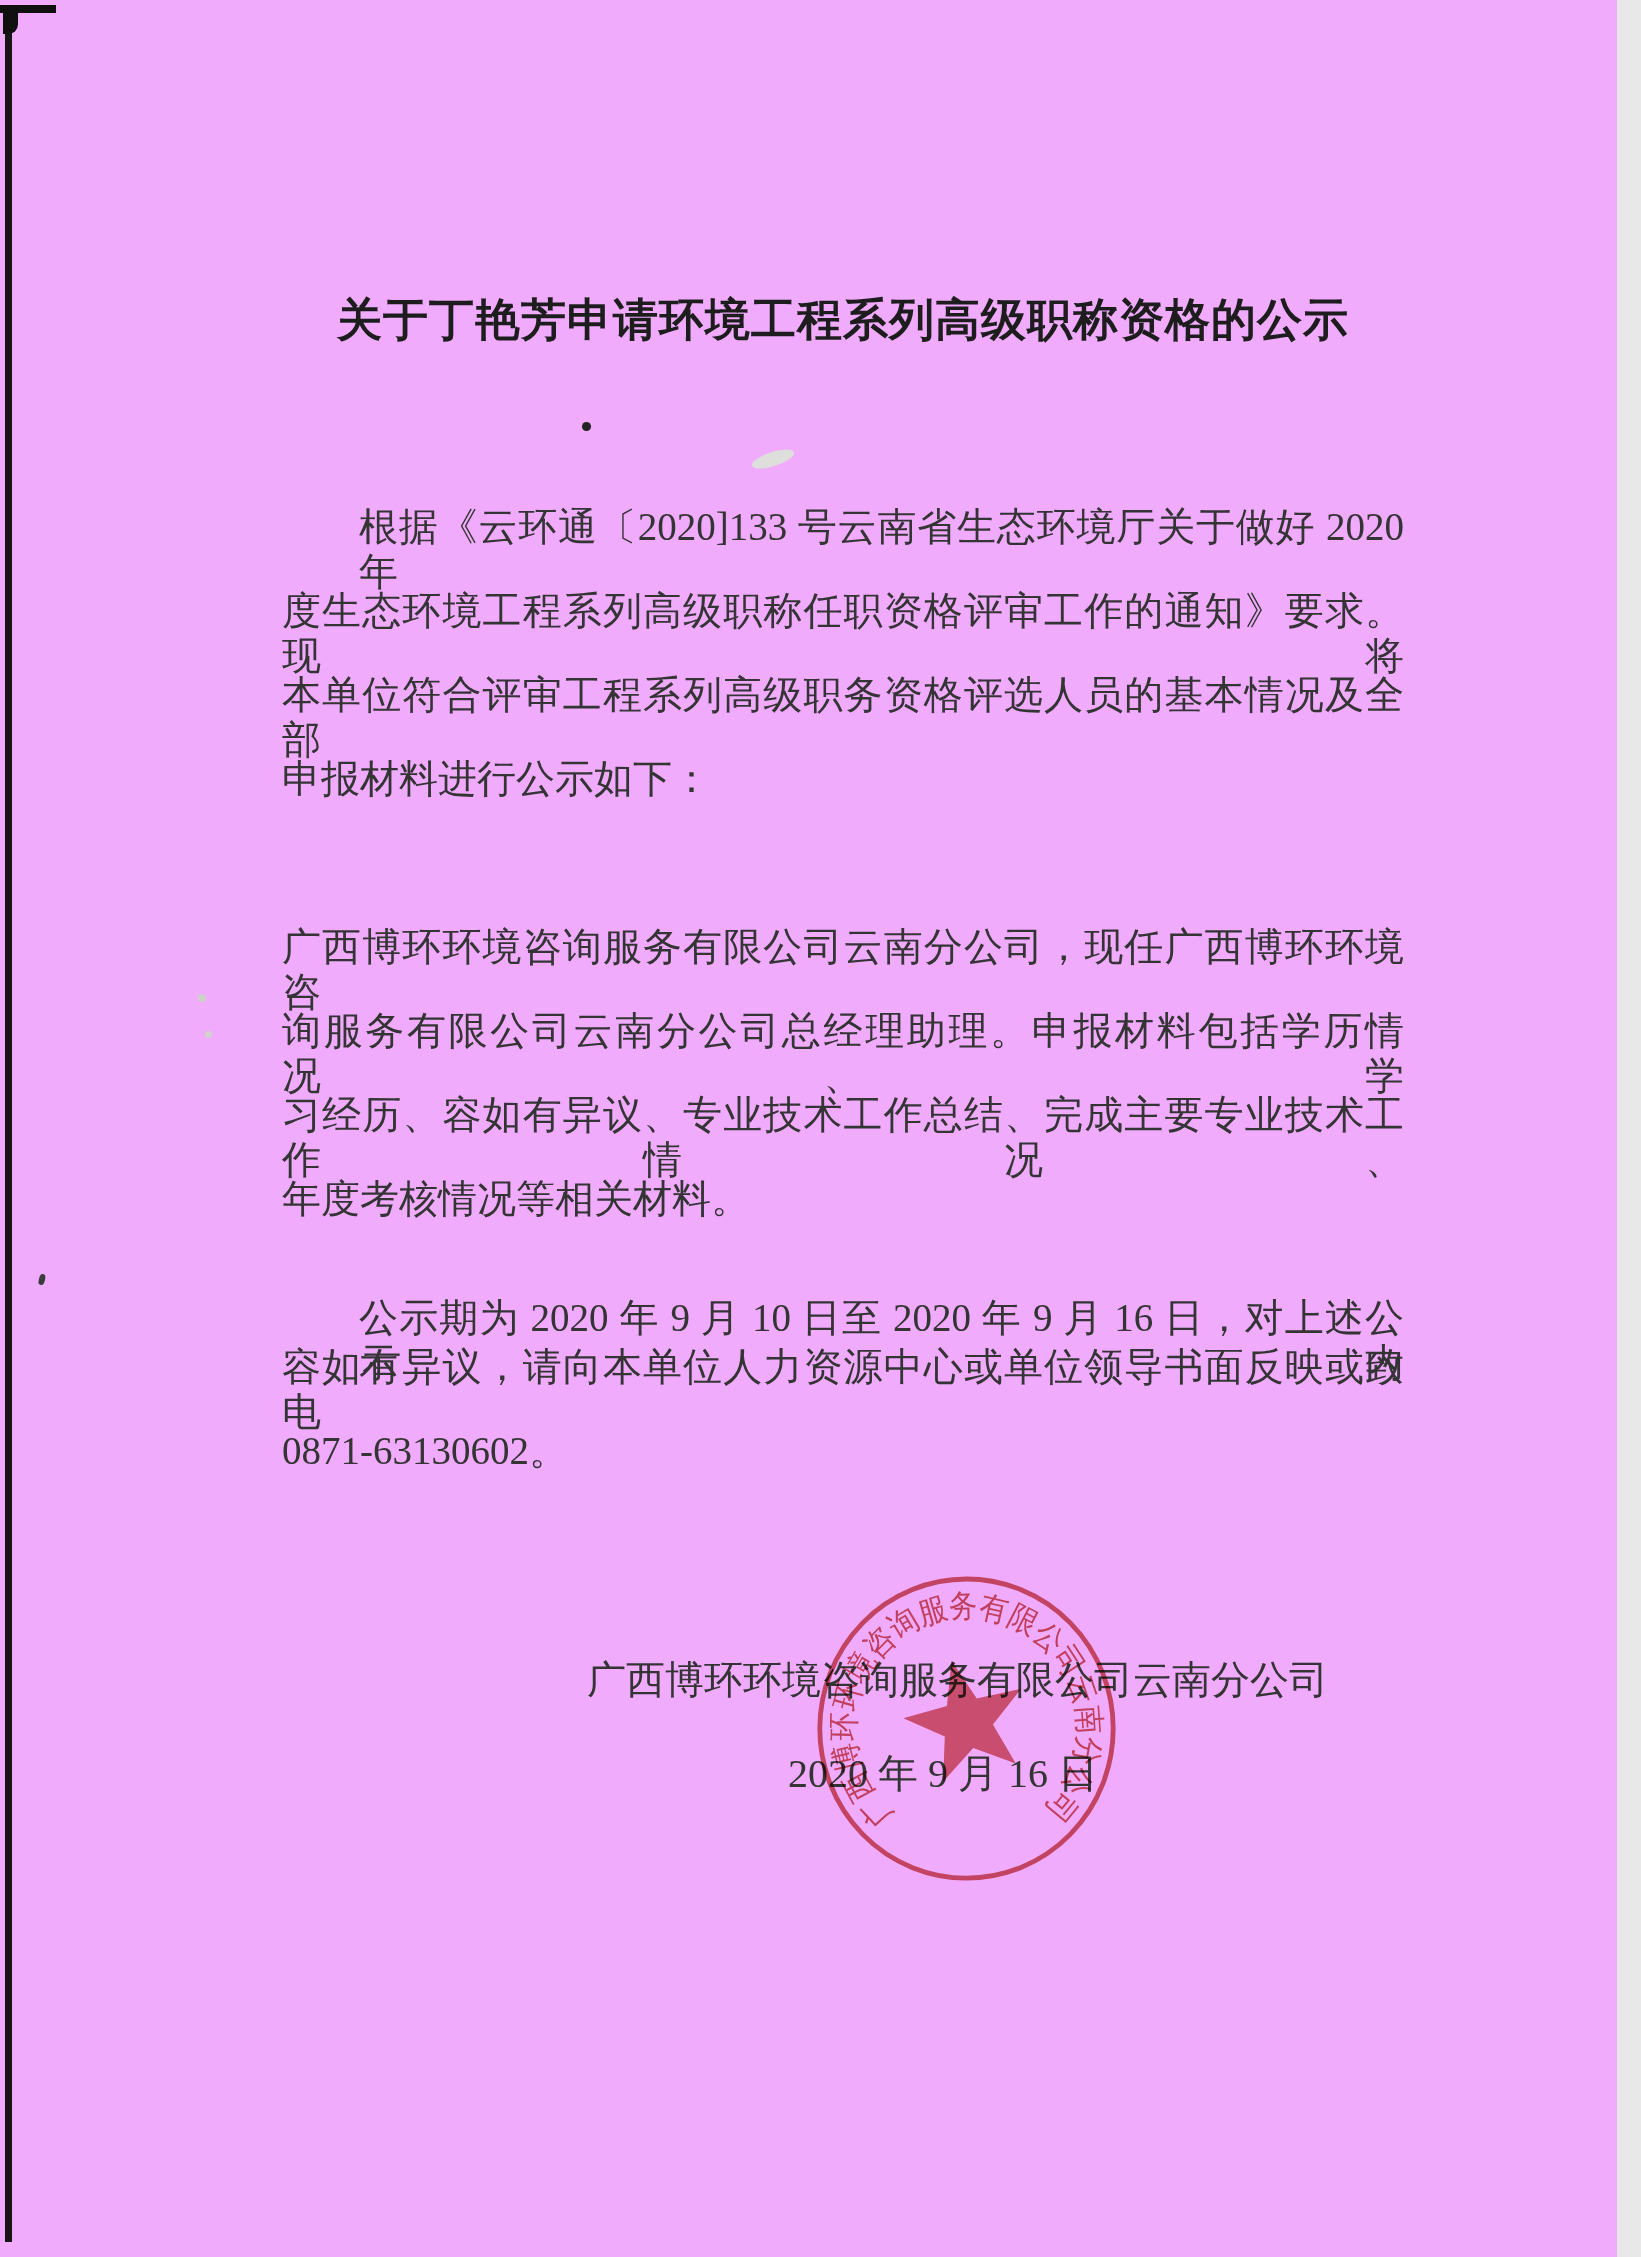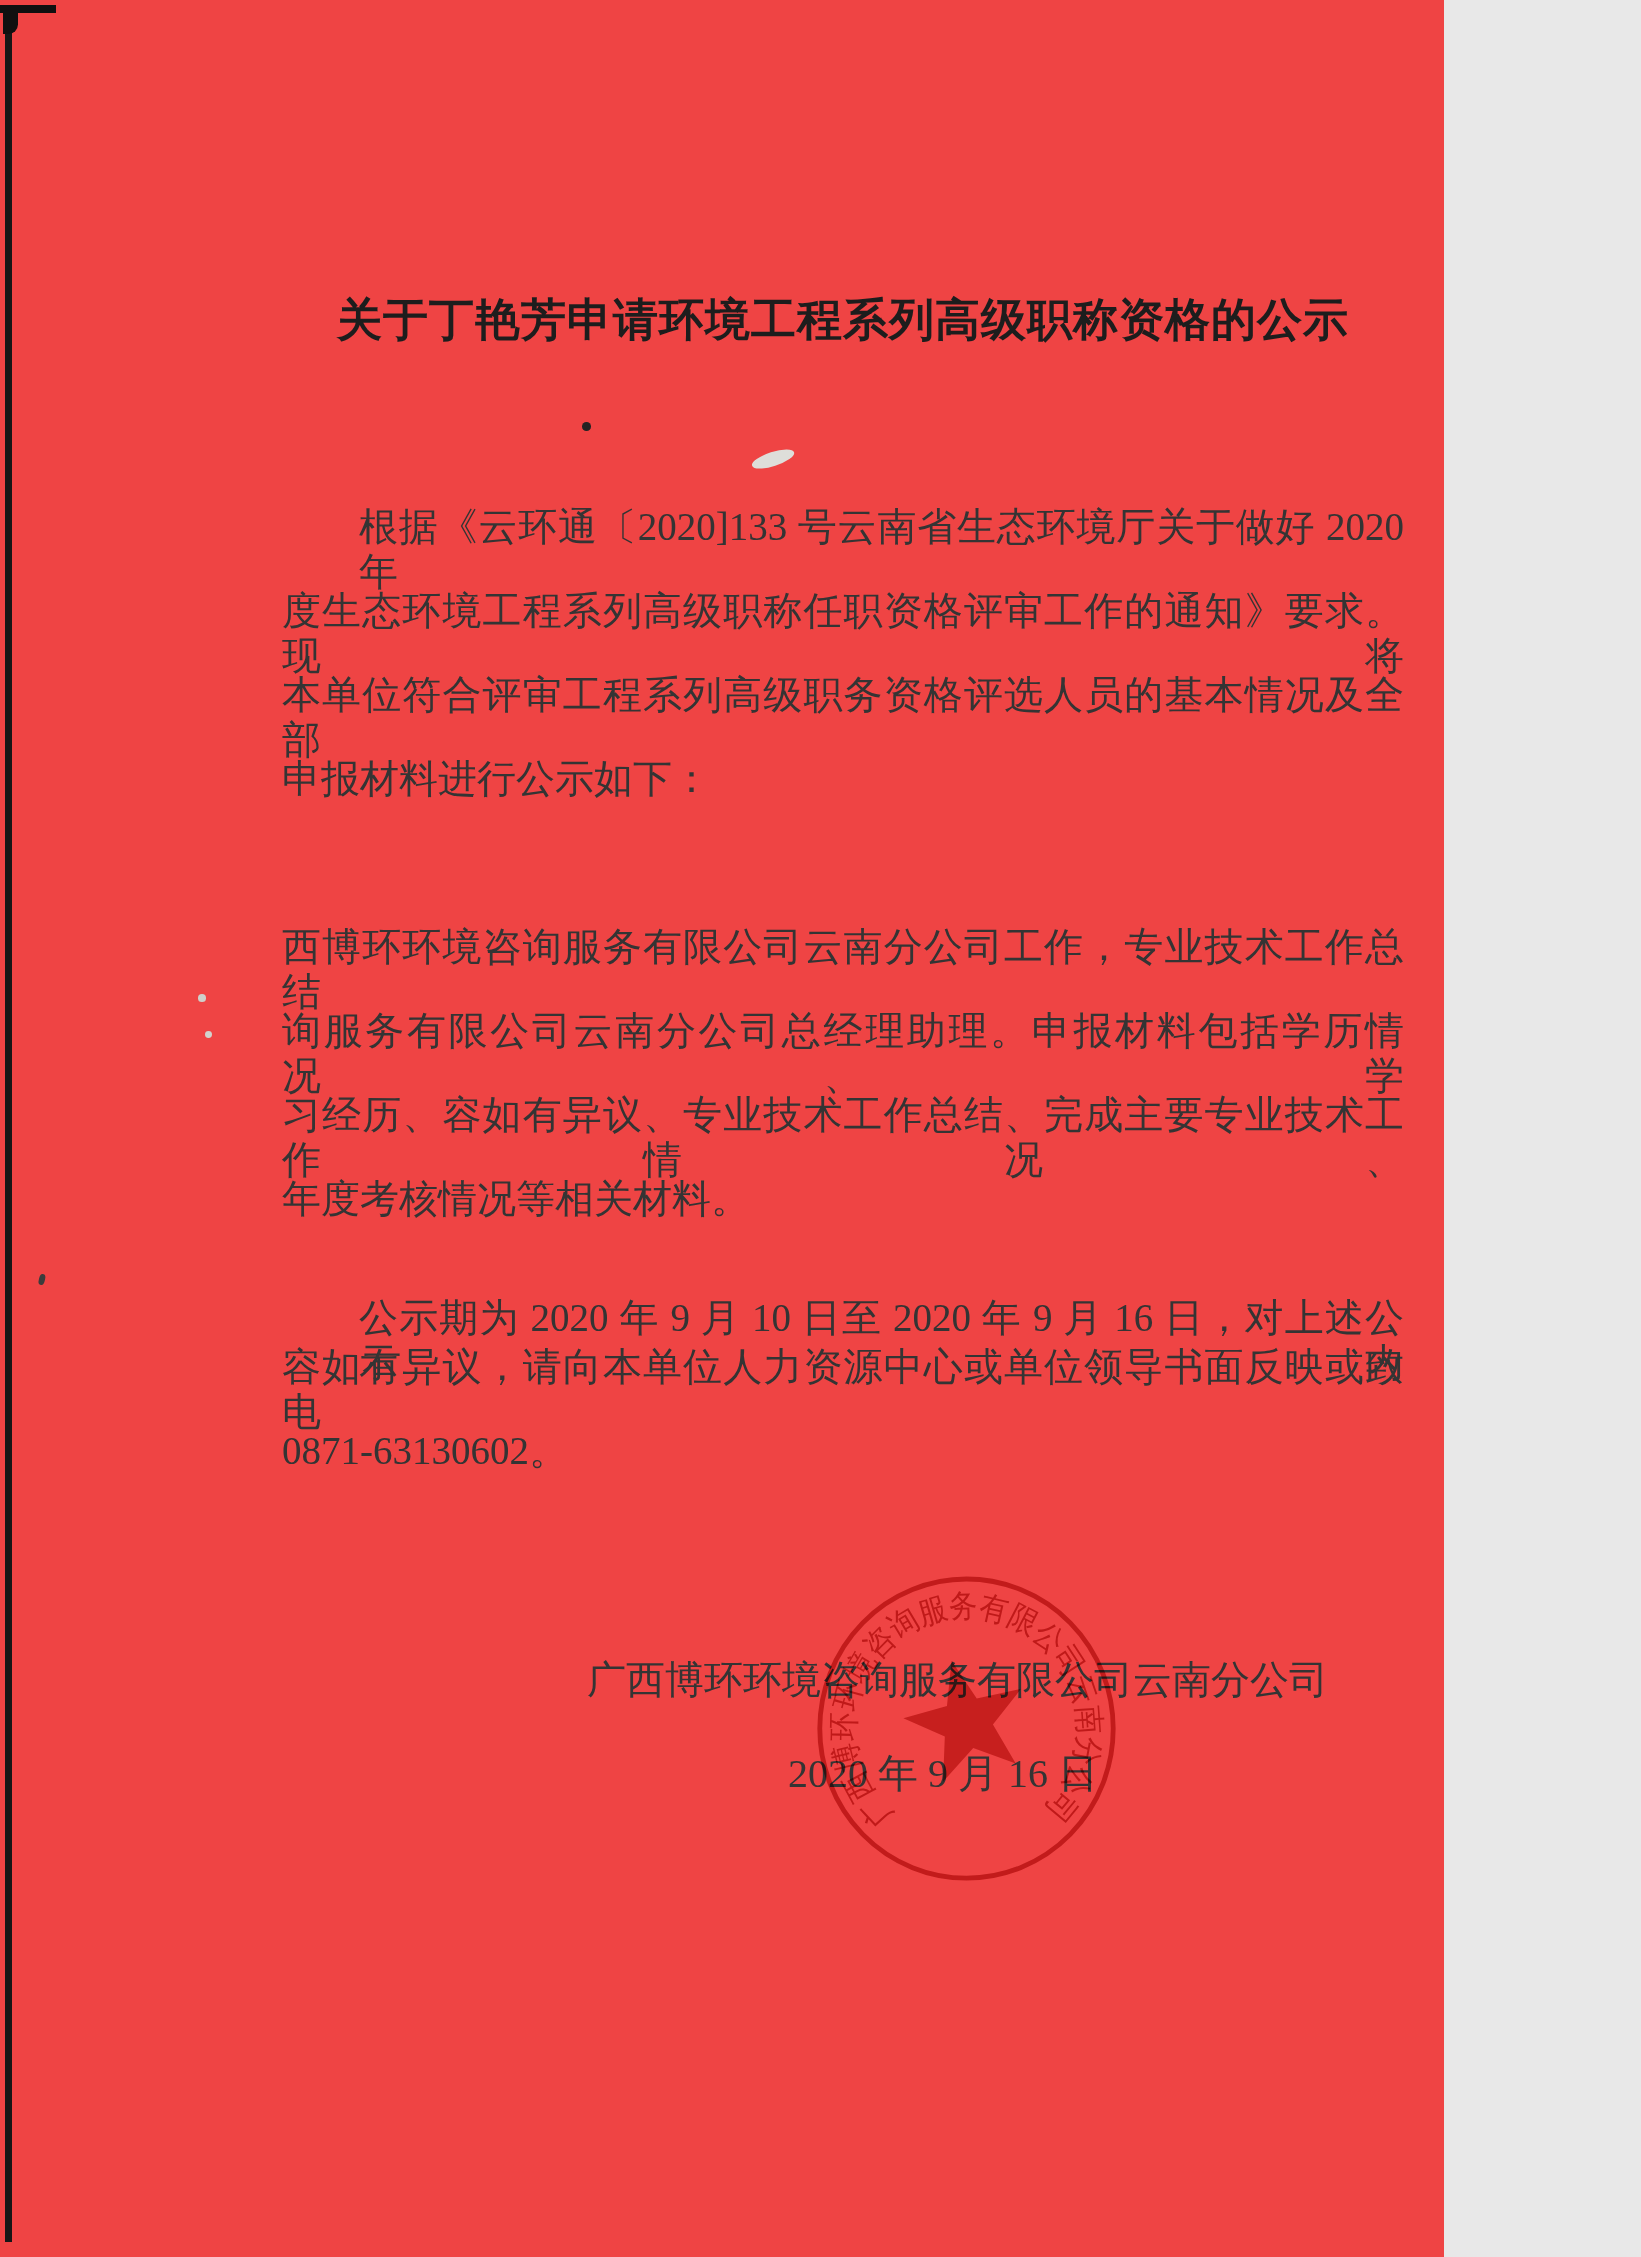--- a/index.html
+++ b/index.html
@@ -1,20 +1,20 @@
 <!DOCTYPE html>
 <html><head>
 <meta charset="utf-8">
 <style>
   html, body { margin: 0; padding: 0; background: #e8e8e8; }
   .page {
     position: relative;
-    width: 1444px;
+    width: 1617px;
     height: 2257px;
-    background: #ef4444;
+    background: #f0abfc;
     overflow: hidden;
     font-family: "Liberation Serif", "DejaVu Serif", serif;
     color: #333333;
   }
 
   
   .edge-left {
     position: absolute; left: 4.8px; top: 13.5px;
     width: 7.7px; height: 2228px;
     background: #161616;
@@ -106,21 +106,21 @@
   <div class="ink-tick"></div>
 
   <div class="title">关于丁艳芳申请环境工程系列高级职称资格的公示</div>
 
   <div class="ink-dot"></div>
 
   <div class="line fill indent" style="top:481px">根据《云环通〔2020]133 号云南省生态环境厅关于做好 2020 年</div>
   <div class="line fill" style="top:565px">度生态环境工程系列高级职称任职资格评审工作的通知》要求。现将</div>
   <div class="line fill" style="top:649px">本单位符合评审工程系列高级职务资格评选人员的基本情况及全部</div>
   <div class="line" style="top:733px">申报材料进行公示如下：</div>
-  <div class="line fill" style="top:901px">西博环环境咨询服务有限公司云南分公司工作，专业技术工作总结</div>
+  <div class="line fill" style="top:901px">广西博环环境咨询服务有限公司云南分公司，现任广西博环环境咨</div>
   <div class="line fill" style="top:985px">询服务有限公司云南分公司总经理助理。申报材料包括学历情况、学</div>
   <div class="line fill" style="top:1069px">习经历、容如有异议、专业技术工作总结、完成主要专业技术工作情况、</div>
   <div class="line" style="top:1153px">年度考核情况等相关材料。</div>
   <div class="line fill indent" style="top:1272px">公示期为 2020 年 9 月 10 日至 2020 年 9 月 16 日，对上述公示内</div>
   <div class="line fill" style="top:1321px">容如有异议，请向本单位人力资源中心或单位领导书面反映或致电</div>
   <div class="line" style="top:1405px">0871-63130602。</div>
 
   <div class="sig-company">广西博环环境咨询服务有限公司云南分公司</div>
   <div class="sig-date">2020 年 9 月 16 日</div>
 

